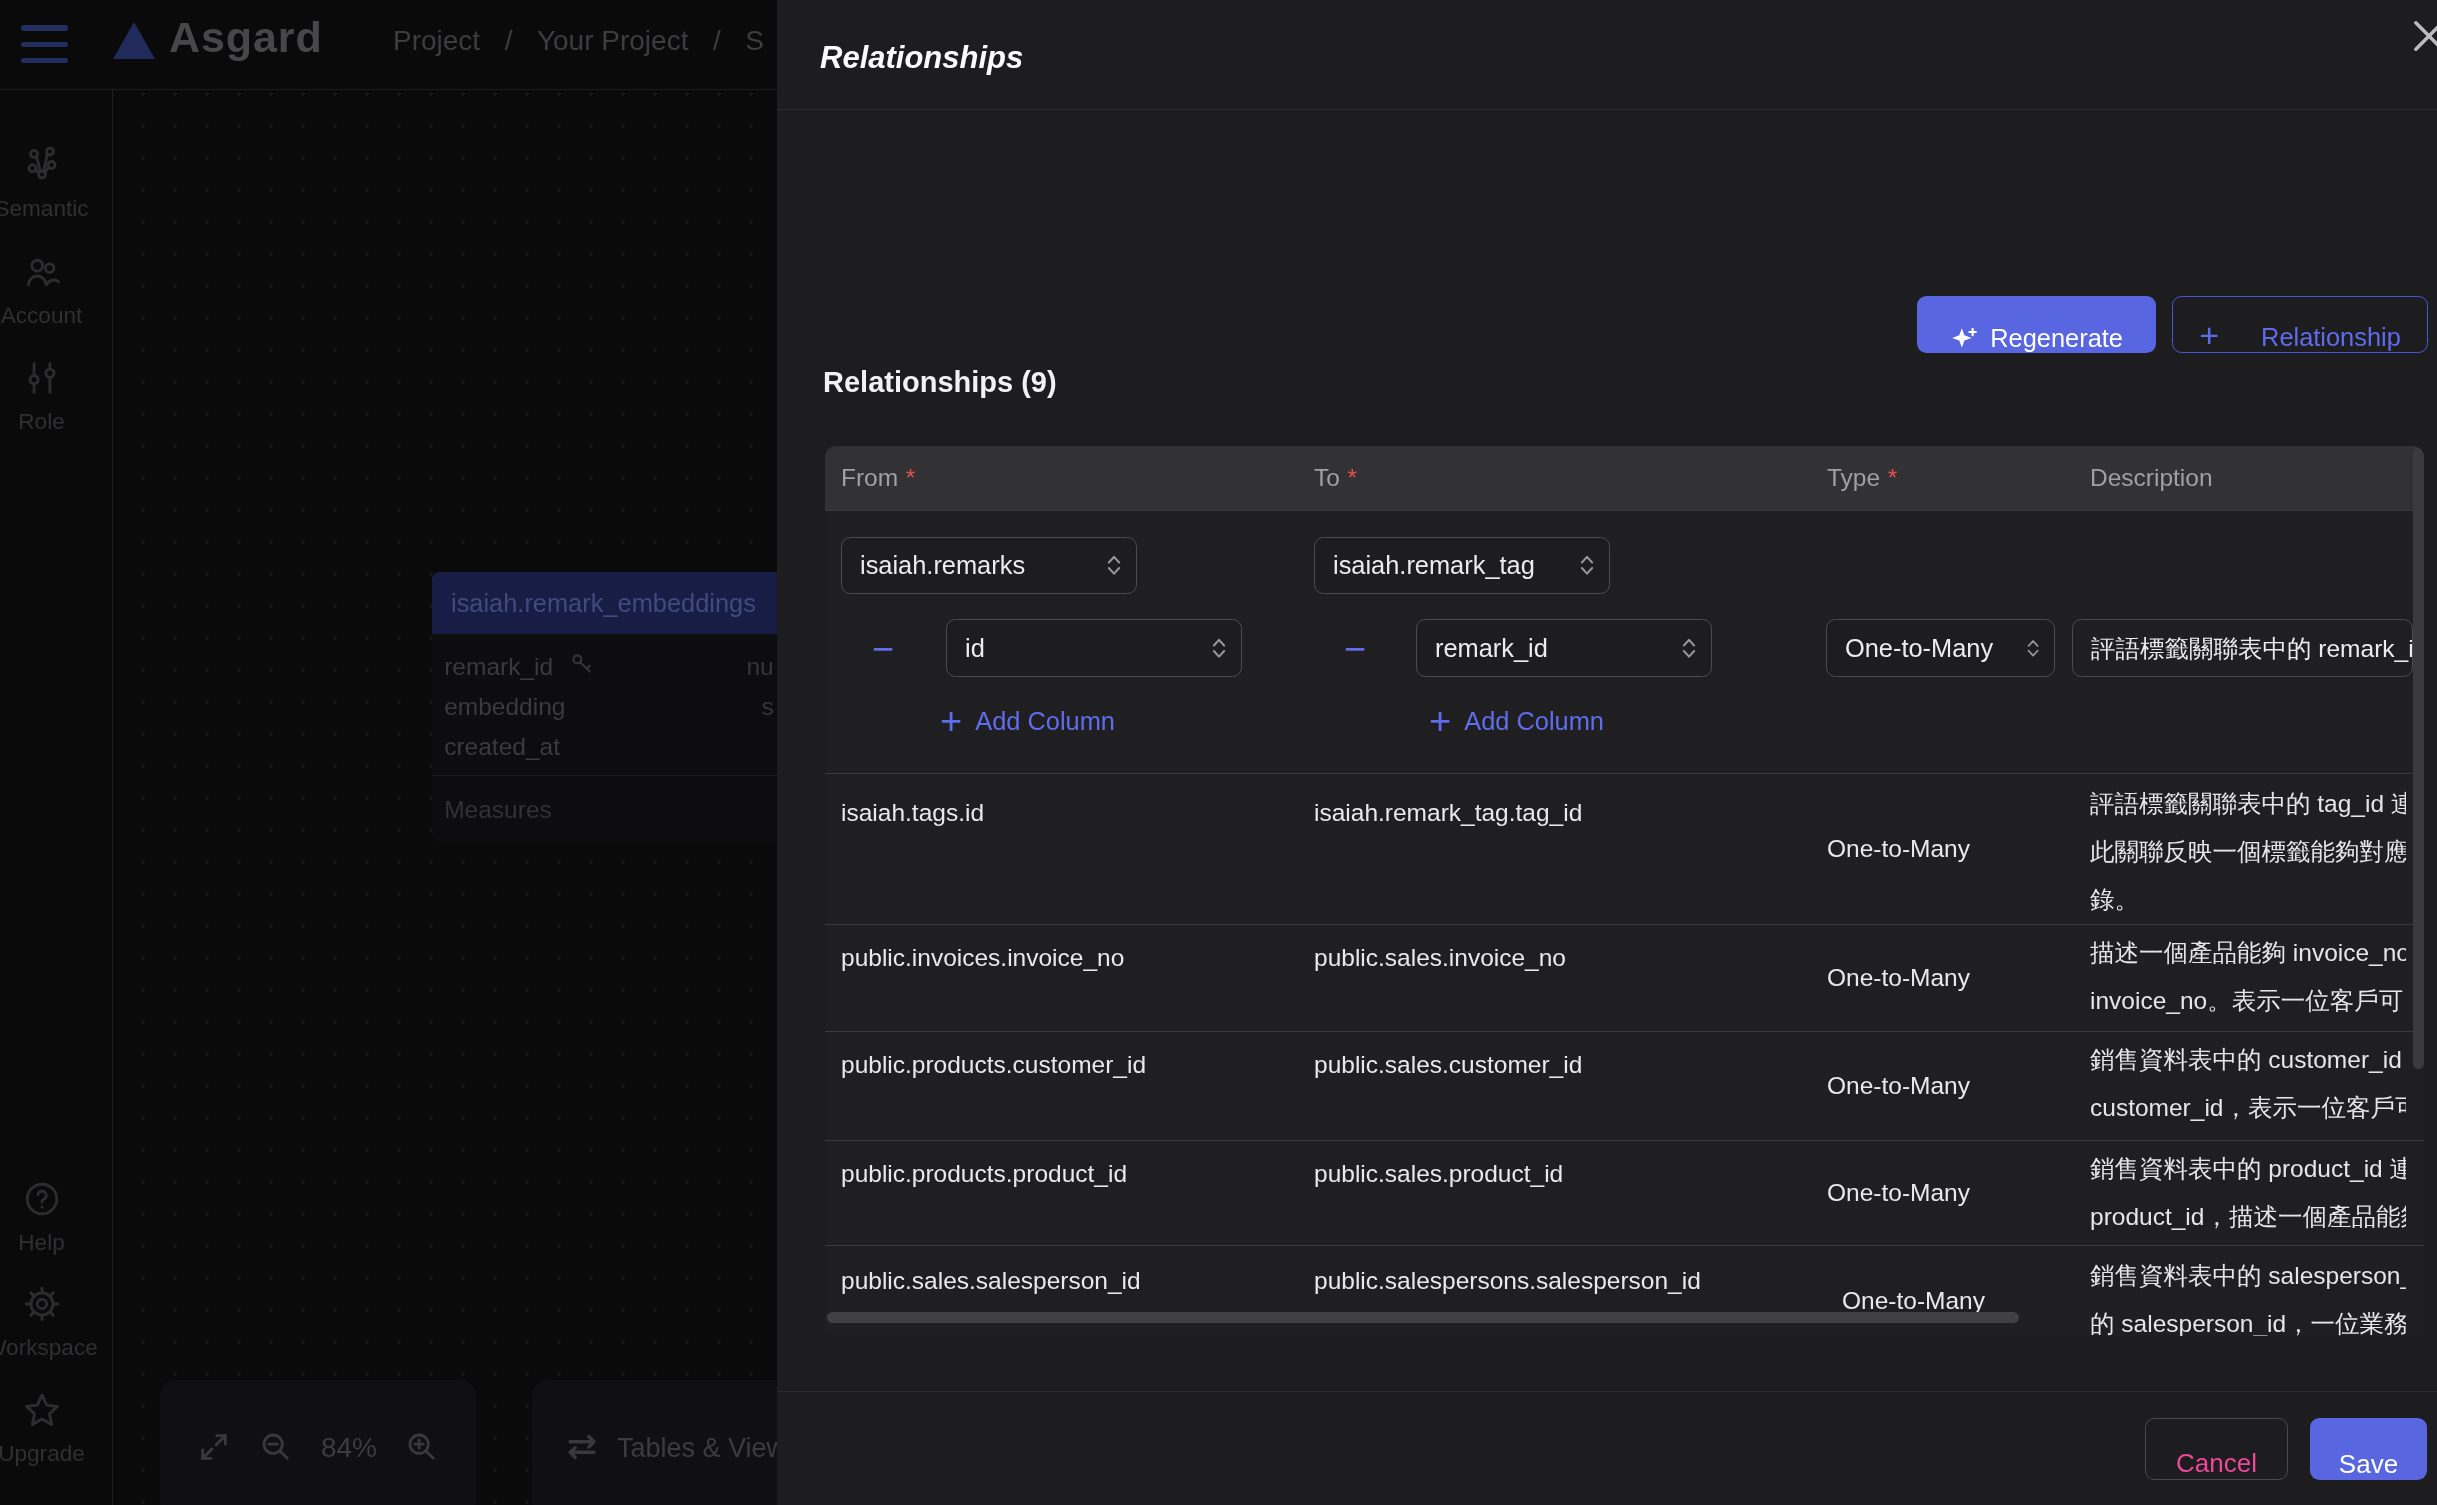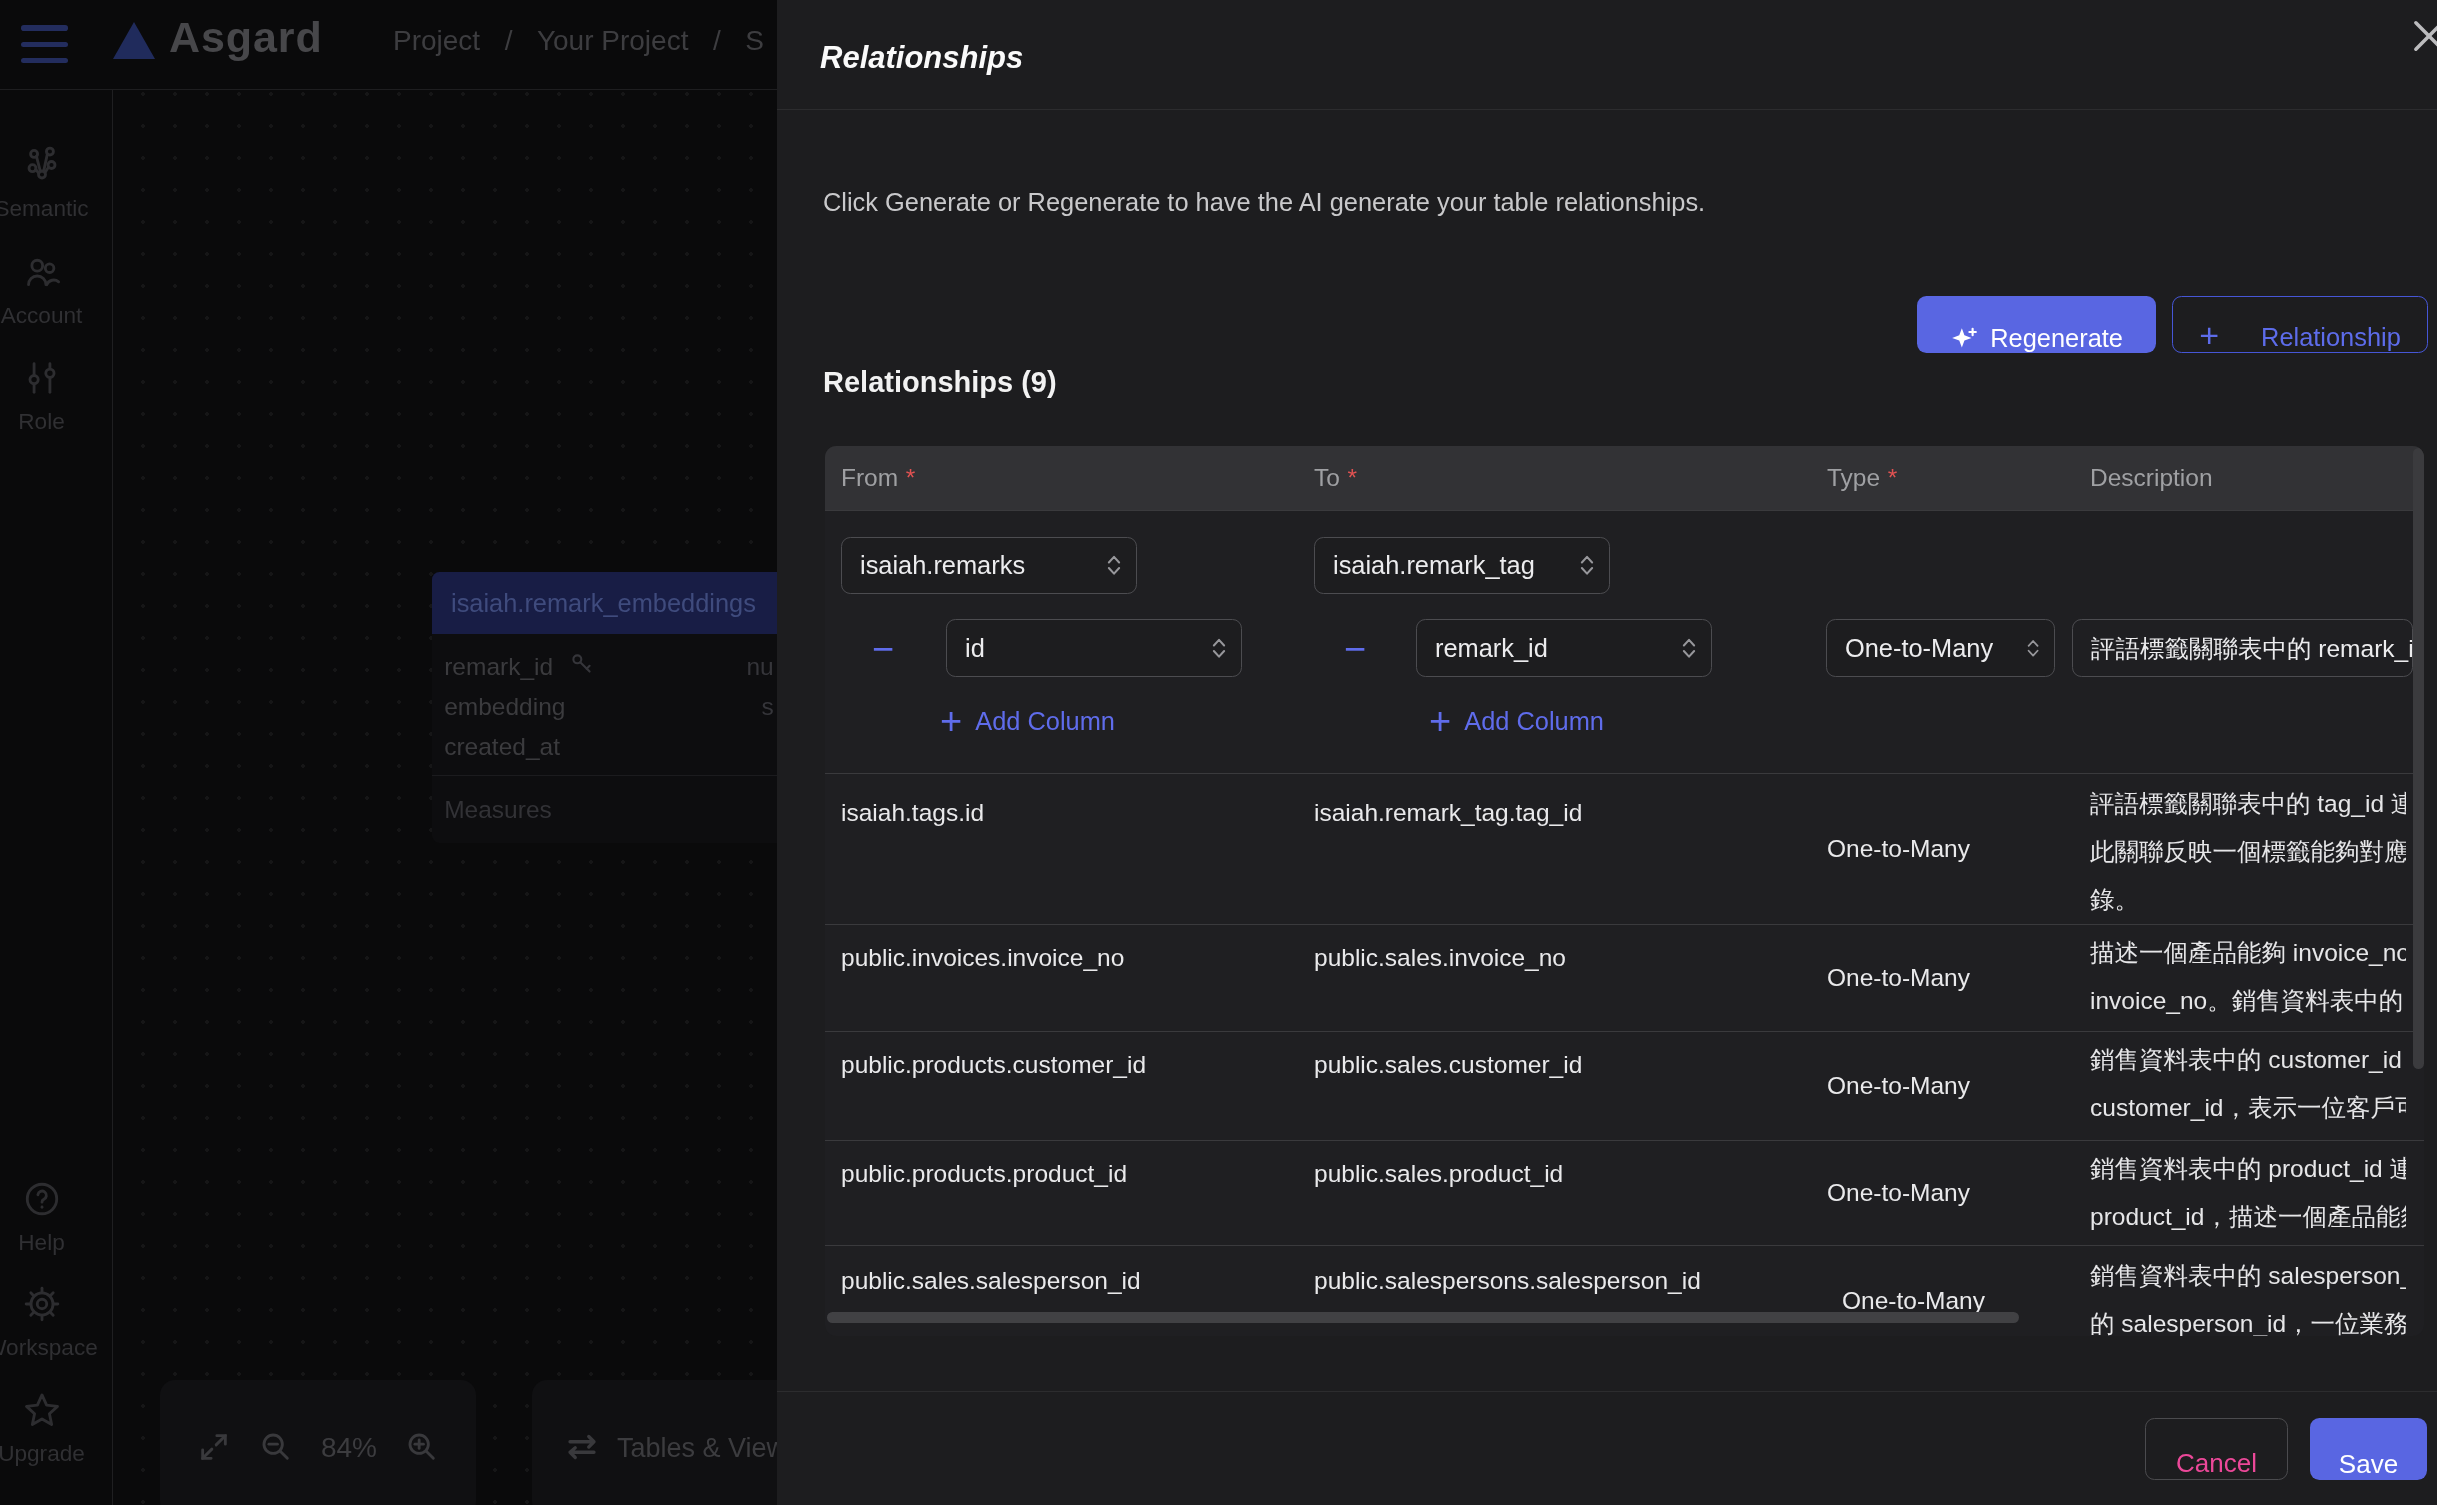--- a/index.html
+++ b/index.html
@@ -269,21 +269,20 @@
   <div id="modal-header">
     <div id="modal-title">Relationships</div>
     <div id="modal-close">
       <svg width="38" height="38" viewBox="0 0 26 26">
           <line x1="4" y1="4" x2="22" y2="22"></line>
           <line x1="22" y1="4" x2="4" y2="22"></line>
         </svg>
     </div>
   </div>
 
-  <div id="modal-desc">Click Generate or Regenerate to have the AI generate your table relationships.</div>
 
   <div class="btn" id="btn-regenerate">
     <span style="display:flex">
       <svg width="28" height="28" viewBox="0 0 26 26">
         <path d="M11 3 L13.4 9.6 L20 12 L13.4 14.4 L11 21 L8.6 14.4 L2 12 L8.6 9.6 Z" fill="#ffffff"></path>
         <line x1="21" y1="3.5" x2="21" y2="9.5" stroke="#ffffff" stroke-width="2" stroke-linecap="round"></line>
         <line x1="18" y1="6.5" x2="24" y2="6.5" stroke="#ffffff" stroke-width="2" stroke-linecap="round"></line>
       </svg>
     </span>
     <span>Regenerate</span>
@@ -366,21 +365,21 @@
         <div>錄。</div>
       </div>
     </div>
 
     <div class="trow tgrid" style="height:107px">
       <div class="cell fromto" style="padding-top:19px">public.invoices.invoice_no</div>
       <div class="cell fromto" style="padding-top:19px">public.sales.invoice_no</div>
       <div class="cell typecell">One-to-Many</div>
       <div class="cell desccell" style="padding-top:3.8px">
         <div>描述一個產品能夠 invoice_no 連</div>
-        <div>invoice_no。銷售資料表中的</div>
+        <div>invoice_no。表示一位客戶可</div>
       </div>
     </div>
 
     <div class="trow tgrid" style="height:109px">
       <div class="cell fromto" style="padding-top:19px">public.products.customer_id</div>
       <div class="cell fromto" style="padding-top:19px">public.sales.customer_id</div>
       <div class="cell typecell">One-to-Many</div>
       <div class="cell desccell" style="padding-top:3.8px">
         <div>銷售資料表中的 customer_id 連</div>
         <div>customer_id，表示一位客戶可</div>

